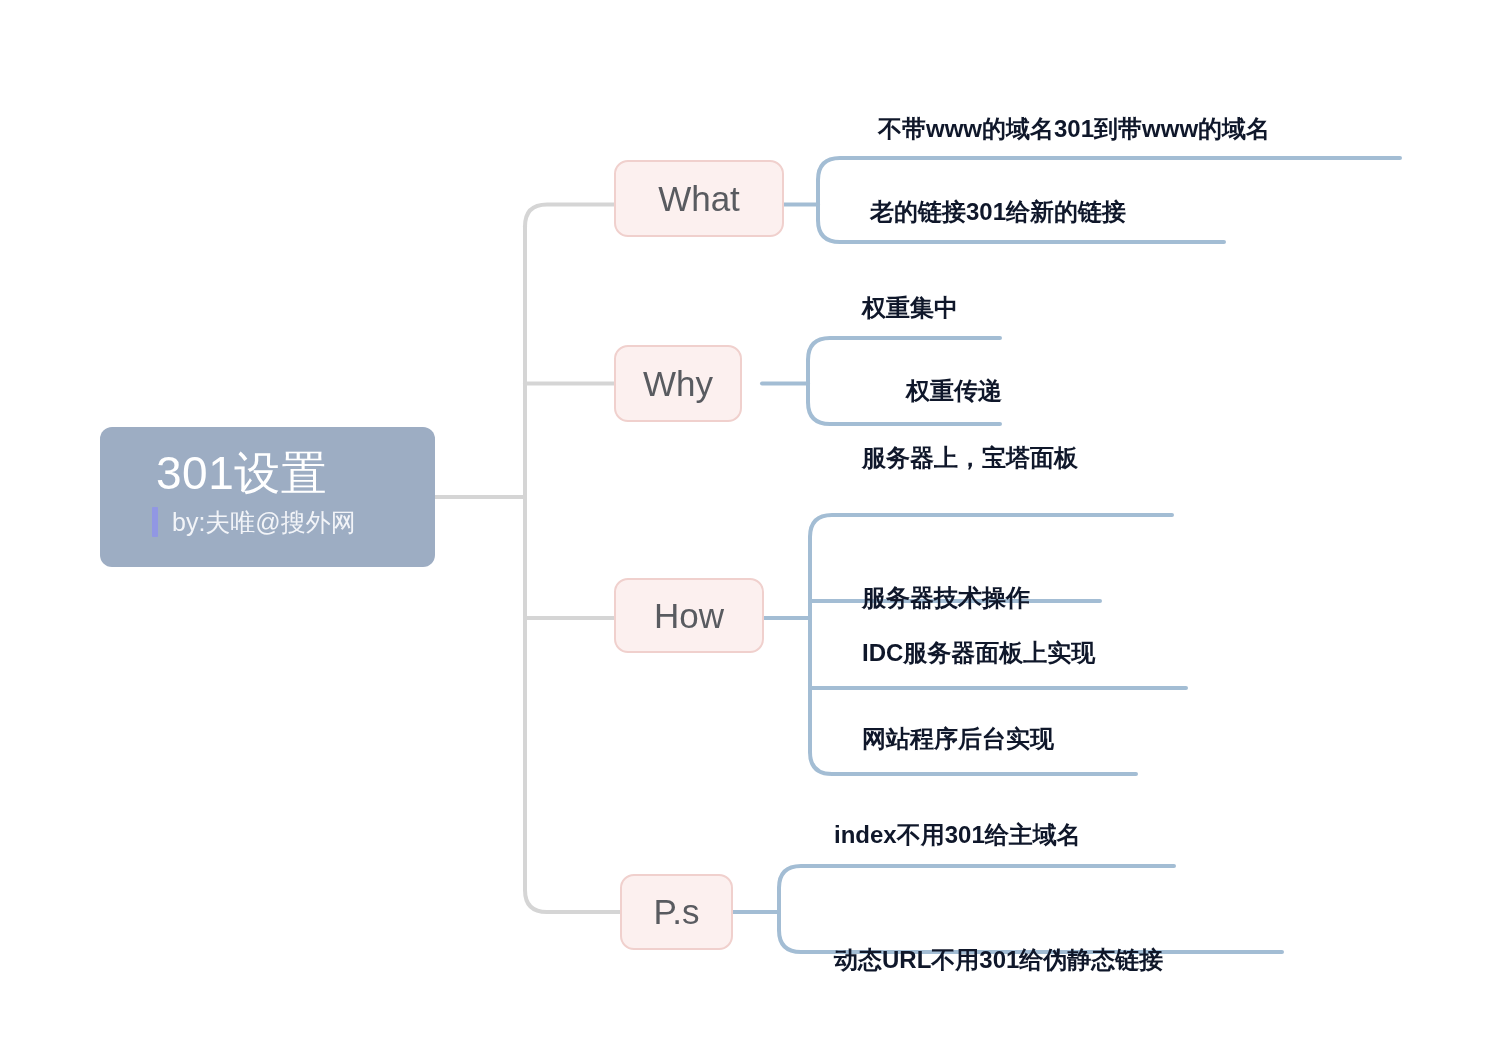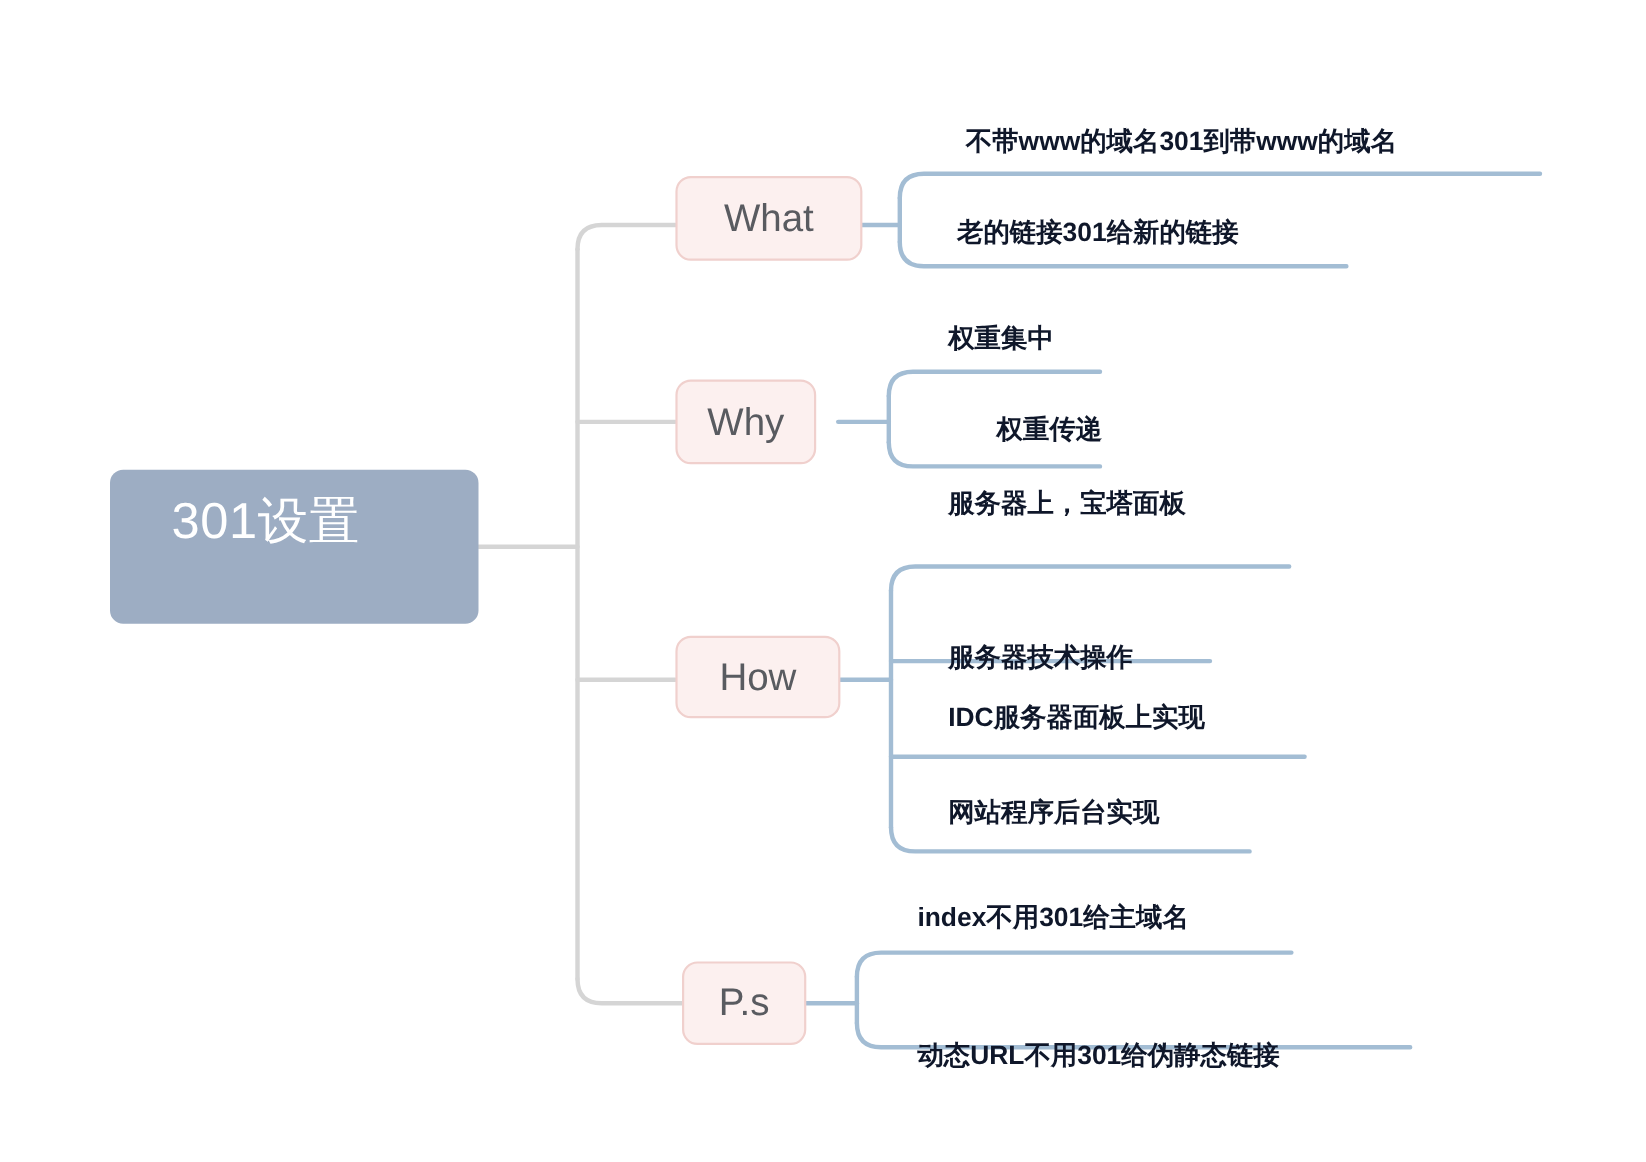--- a/index.html
+++ b/index.html
@@ -122,20 +122,24 @@
       <path d="M 810 688 L 1186 688" fill="none" stroke="#a3bdd4" stroke-width="4" stroke-linecap="round" stroke-linejoin="round"></path>
       <path d="M 810 752 Q 810 774 832 774 L 1136 774" fill="none" stroke="#a3bdd4" stroke-width="4" stroke-linecap="round" stroke-linejoin="round"></path>
       <path d="M 733 912 L 779 912" fill="none" stroke="#a3bdd4" stroke-width="4" stroke-linecap="round" stroke-linejoin="round"></path>
       <path d="M 779 888 L 779 930" fill="none" stroke="#a3bdd4" stroke-width="4" stroke-linecap="round" stroke-linejoin="round"></path>
       <path d="M 779 888 Q 779 866 801 866 L 1174 866" fill="none" stroke="#a3bdd4" stroke-width="4" stroke-linecap="round" stroke-linejoin="round"></path>
       <path d="M 779 930 Q 779 952 801 952 L 1282 952" fill="none" stroke="#a3bdd4" stroke-width="4" stroke-linecap="round" stroke-linejoin="round"></path>
     </svg>
 
   <div class="root-node" id="root-node" style="left: 100px; top: 427px; width: 335px; height: 140px;">
     <div class="root-title">301设置</div>
+    <div class="root-sub-row">
+      <div class="root-sub-bar"></div>
+      <div class="root-sub-text">by:夫唯@搜外网</div>
+    </div>
   </div>
 
   <div id="nodes-layer">
       <div class="branch-node" style="left: 614px; top: 160px; width: 170px; height: 77px;">
         <span class="branch-label">What</span>
       </div>
       <div class="leaf" style="left: 878px; top: 112px;"><span class="leaf-text">不带www的域名301到带www的域名</span></div>
       <div class="leaf" style="left: 870px; top: 195px;"><span class="leaf-text">老的链接301给新的链接</span></div>
       <div class="branch-node" style="left: 614px; top: 345px; width: 128px; height: 77px;">
         <span class="branch-label">Why</span>

